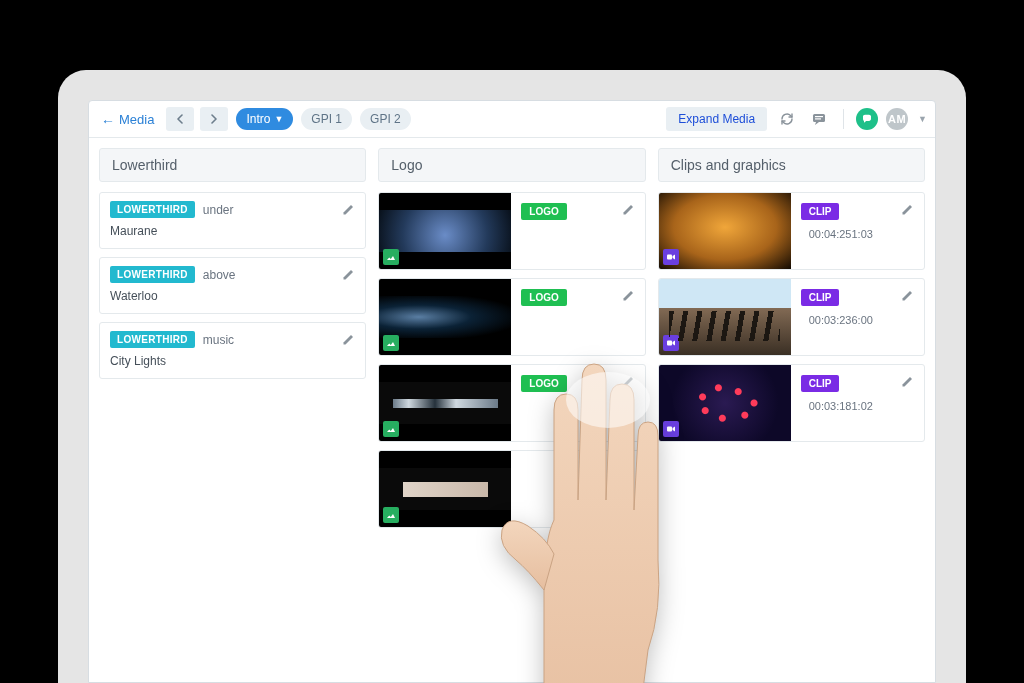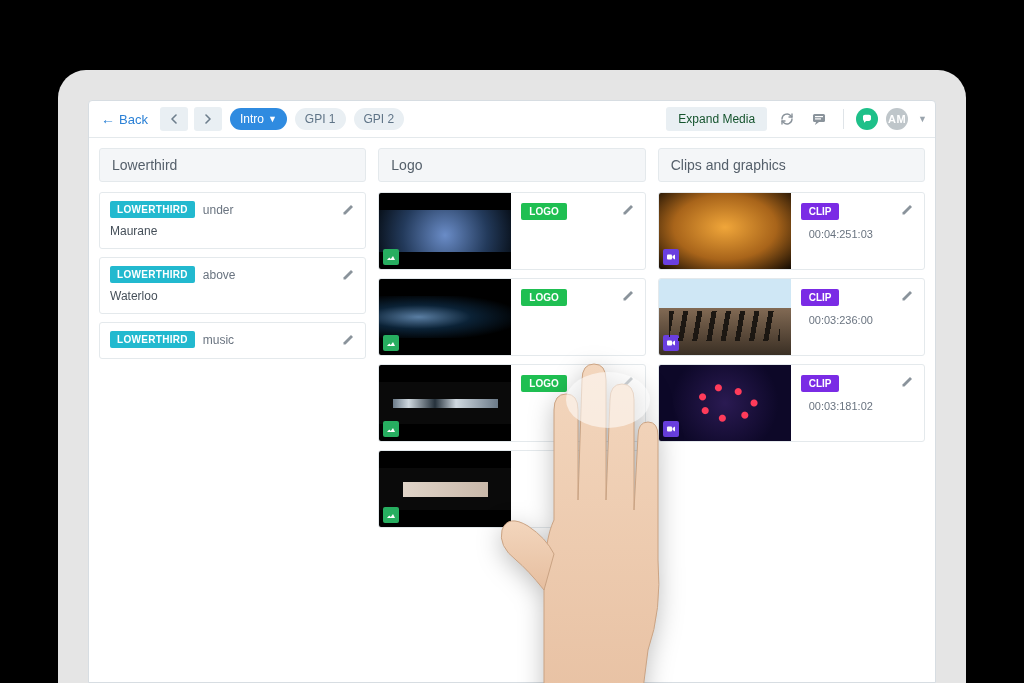--- a/index.html
+++ b/index.html
@@ -30,21 +30,21 @@
     font-size: 12px; cursor: pointer;
   }
   .seg {
     background: #e9eff3; color: #5f7487; border-radius: 11px;
     padding: 4px 10px; font-size: 12px; cursor: pointer; display: flex; align-items: center; gap:4px;
   }
   .seg.active { background: #2f8be0; color: #fff; }
   .seg .caret { font-size: 9px; }
   .spacer { flex: 1; }
   .expand-btn {
-    background: #e9eff3; color: #14532d; border-radius: 3px;
+    background: #e9eff3; color: #1d4ed8; border-radius: 3px;
     padding: 5px 12px; font-size: 12px; cursor: pointer;
   }
   .icon-btn {
     width: 24px; height: 24px; display: flex; align-items: center; justify-content: center;
     color: #7c8a96; cursor: pointer;
   }
   .divider-v { width:1px; height:20px; background:#dfe4e8; margin: 0 4px; }
   .status-dot {
     width: 22px; height: 22px; border-radius: 50%; background: #1ec089;
     display:flex;align-items:center;justify-content:center; color:#fff; font-size:11px; cursor:pointer;
@@ -141,21 +141,21 @@
 </style>
 </head>
 <body>
 
 <div class="device">
   <div class="screen">
 
     <div class="toolbar">
       <div class="btn-back">
         <span class="arrow">←</span>
-        <span>Back</span>
+        <span>Media</span>
       </div>
 
       <div class="nav-group">
         <div class="nav-btn">
           <svg width="8" height="10" viewBox="0 0 8 10">
               <path d="M6 1 L2 5 L6 9" stroke="#6d7e8c" stroke-width="1.6" fill="none" stroke-linecap="round" stroke-linejoin="round"></path>
             </svg>
         </div>
         <div class="nav-btn">
           <svg width="8" height="10" viewBox="0 0 8 10">
@@ -241,20 +241,21 @@
                   <path d="M1.5 9.5 9 2l2 2-7.5 7.5H1.5v-2z" fill="#8a939b"></path>
                 </svg>
             </span>
           </div>
 
           <div class="lt-card">
             <div class="lt-row1">
               <span class="badge-lt">LOWERTHIRD</span>
               <span class="lt-sub">music</span>
             </div>
+            <div class="lt-title">City Lights</div>
             <span class="edit-icon">
               <svg width="13" height="13" viewBox="0 0 13 13">
                   <path d="M1.5 9.5 9 2l2 2-7.5 7.5H1.5v-2z" fill="#8a939b"></path>
                 </svg>
             </span>
           </div>
 
         </div>
       </div>
 

